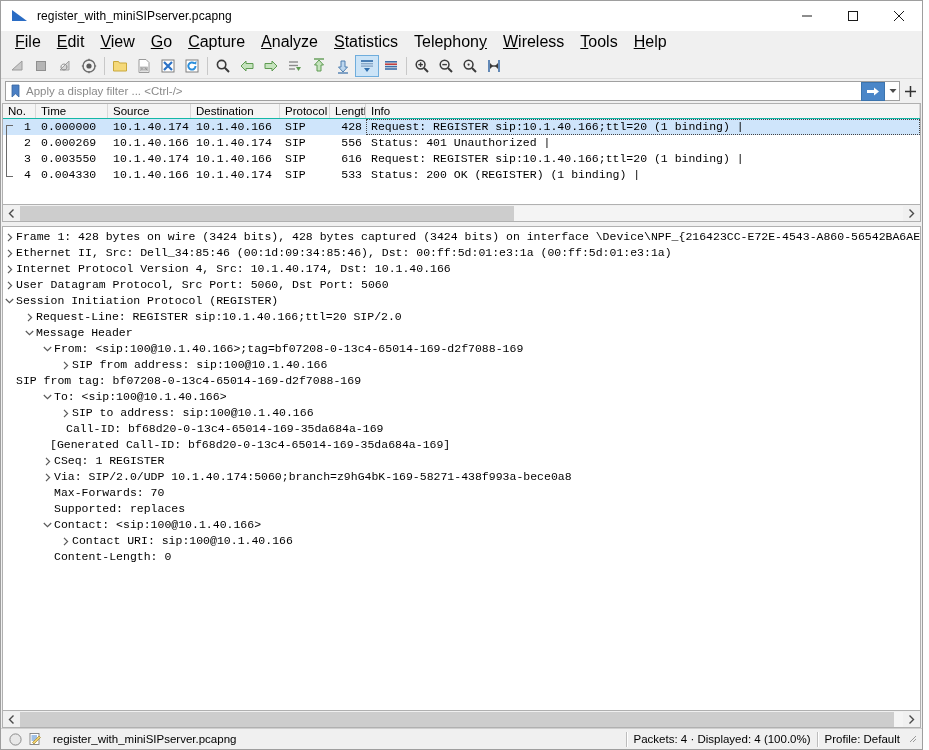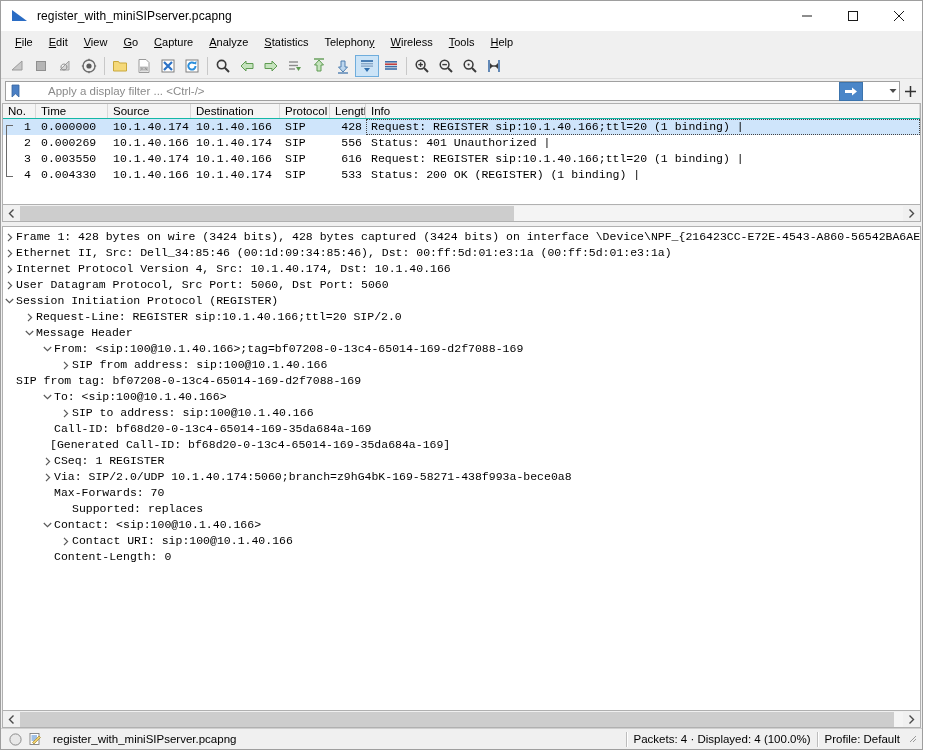--- a/index.html
+++ b/index.html
@@ -57,21 +57,21 @@
 
   
   .menubar {
     height: 22px; min-height: 22px;
     background: #f0f0f0;
     display: flex; align-items: center;
     padding-left: 6px;
     border-bottom: 1px solid #f0f0f0;
   }
   .menu-item {
-    font-size: 11px;
+    font-size: 16px;
     padding: 2px 8px;
     color: #000;
     cursor: default;
     white-space: nowrap;
   }
   .menu-item u { text-decoration: underline; }
 
   
   .toolbar {
     height: 24px; min-height: 24px;
@@ -100,21 +100,20 @@
     padding: 0 2px;
     box-sizing: border-box;
   }
   .filter-input-wrap {
     flex: 1; height: 20px;
     background: #ffffff;
     border: 1px solid #a0a0a0;
     display: flex; align-items: center;
     box-sizing: border-box;
     margin-left: 2px;
-    gap: 22px;
   }
   .bookmark {
     width: 18px; height: 18px;
     display: flex; align-items: center; justify-content: center;
     flex: 0 0 auto;
   }
   .filter-input {
     flex: 1; border: none; outline: none;
     font-family: "Liberation Sans", sans-serif;
     font-size: 11.5px;
@@ -676,21 +675,21 @@
 
       <div class="tnode" style="padding-left:56px">
         <span class="twist">
             <svg width="6" height="9" viewBox="0 0 6 9">
               <path d="M1 0.8 L4.6 4.5 L1 8.2" fill="none" stroke="#5a5a5a" stroke-width="1.2"></path>
             </svg>
           </span>
         <span class="tlabel">SIP to address: sip:100@10.1.40.166</span>
       </div>
 
-      <div class="tnode" style="padding-left:38px">
+      <div class="tnode" style="padding-left:50px">
         <span class="twist"></span>
         <span class="tlabel">Call-ID: bf68d20-0-13c4-65014-169-35da684a-169</span>
       </div>
 
       <div class="tnode" style="padding-left:34px">
         <span class="twist"></span>
         <span class="tlabel">[Generated Call-ID: bf68d20-0-13c4-65014-169-35da684a-169]</span>
       </div>
 
       <div class="tnode" style="padding-left:38px">
@@ -709,21 +708,21 @@
             </svg>
           </span>
         <span class="tlabel">Via: SIP/2.0/UDP 10.1.40.174:5060;branch=z9hG4bK-169-58271-438f993a-bece0a8</span>
       </div>
 
       <div class="tnode" style="padding-left:38px">
         <span class="twist"></span>
         <span class="tlabel">Max-Forwards: 70</span>
       </div>
 
-      <div class="tnode" style="padding-left:56px">
+      <div class="tnode" style="padding-left:38px">
         <span class="twist"></span>
         <span class="tlabel">Supported: replaces</span>
       </div>
 
 
       <div class="tnode" style="padding-left:38px">
         <span class="twist">
             <svg width="9" height="6" viewBox="0 0 9 6">
               <path d="M0.8 1 L4.5 4.6 L8.2 1" fill="none" stroke="#5a5a5a" stroke-width="1.2"></path>
             </svg>

